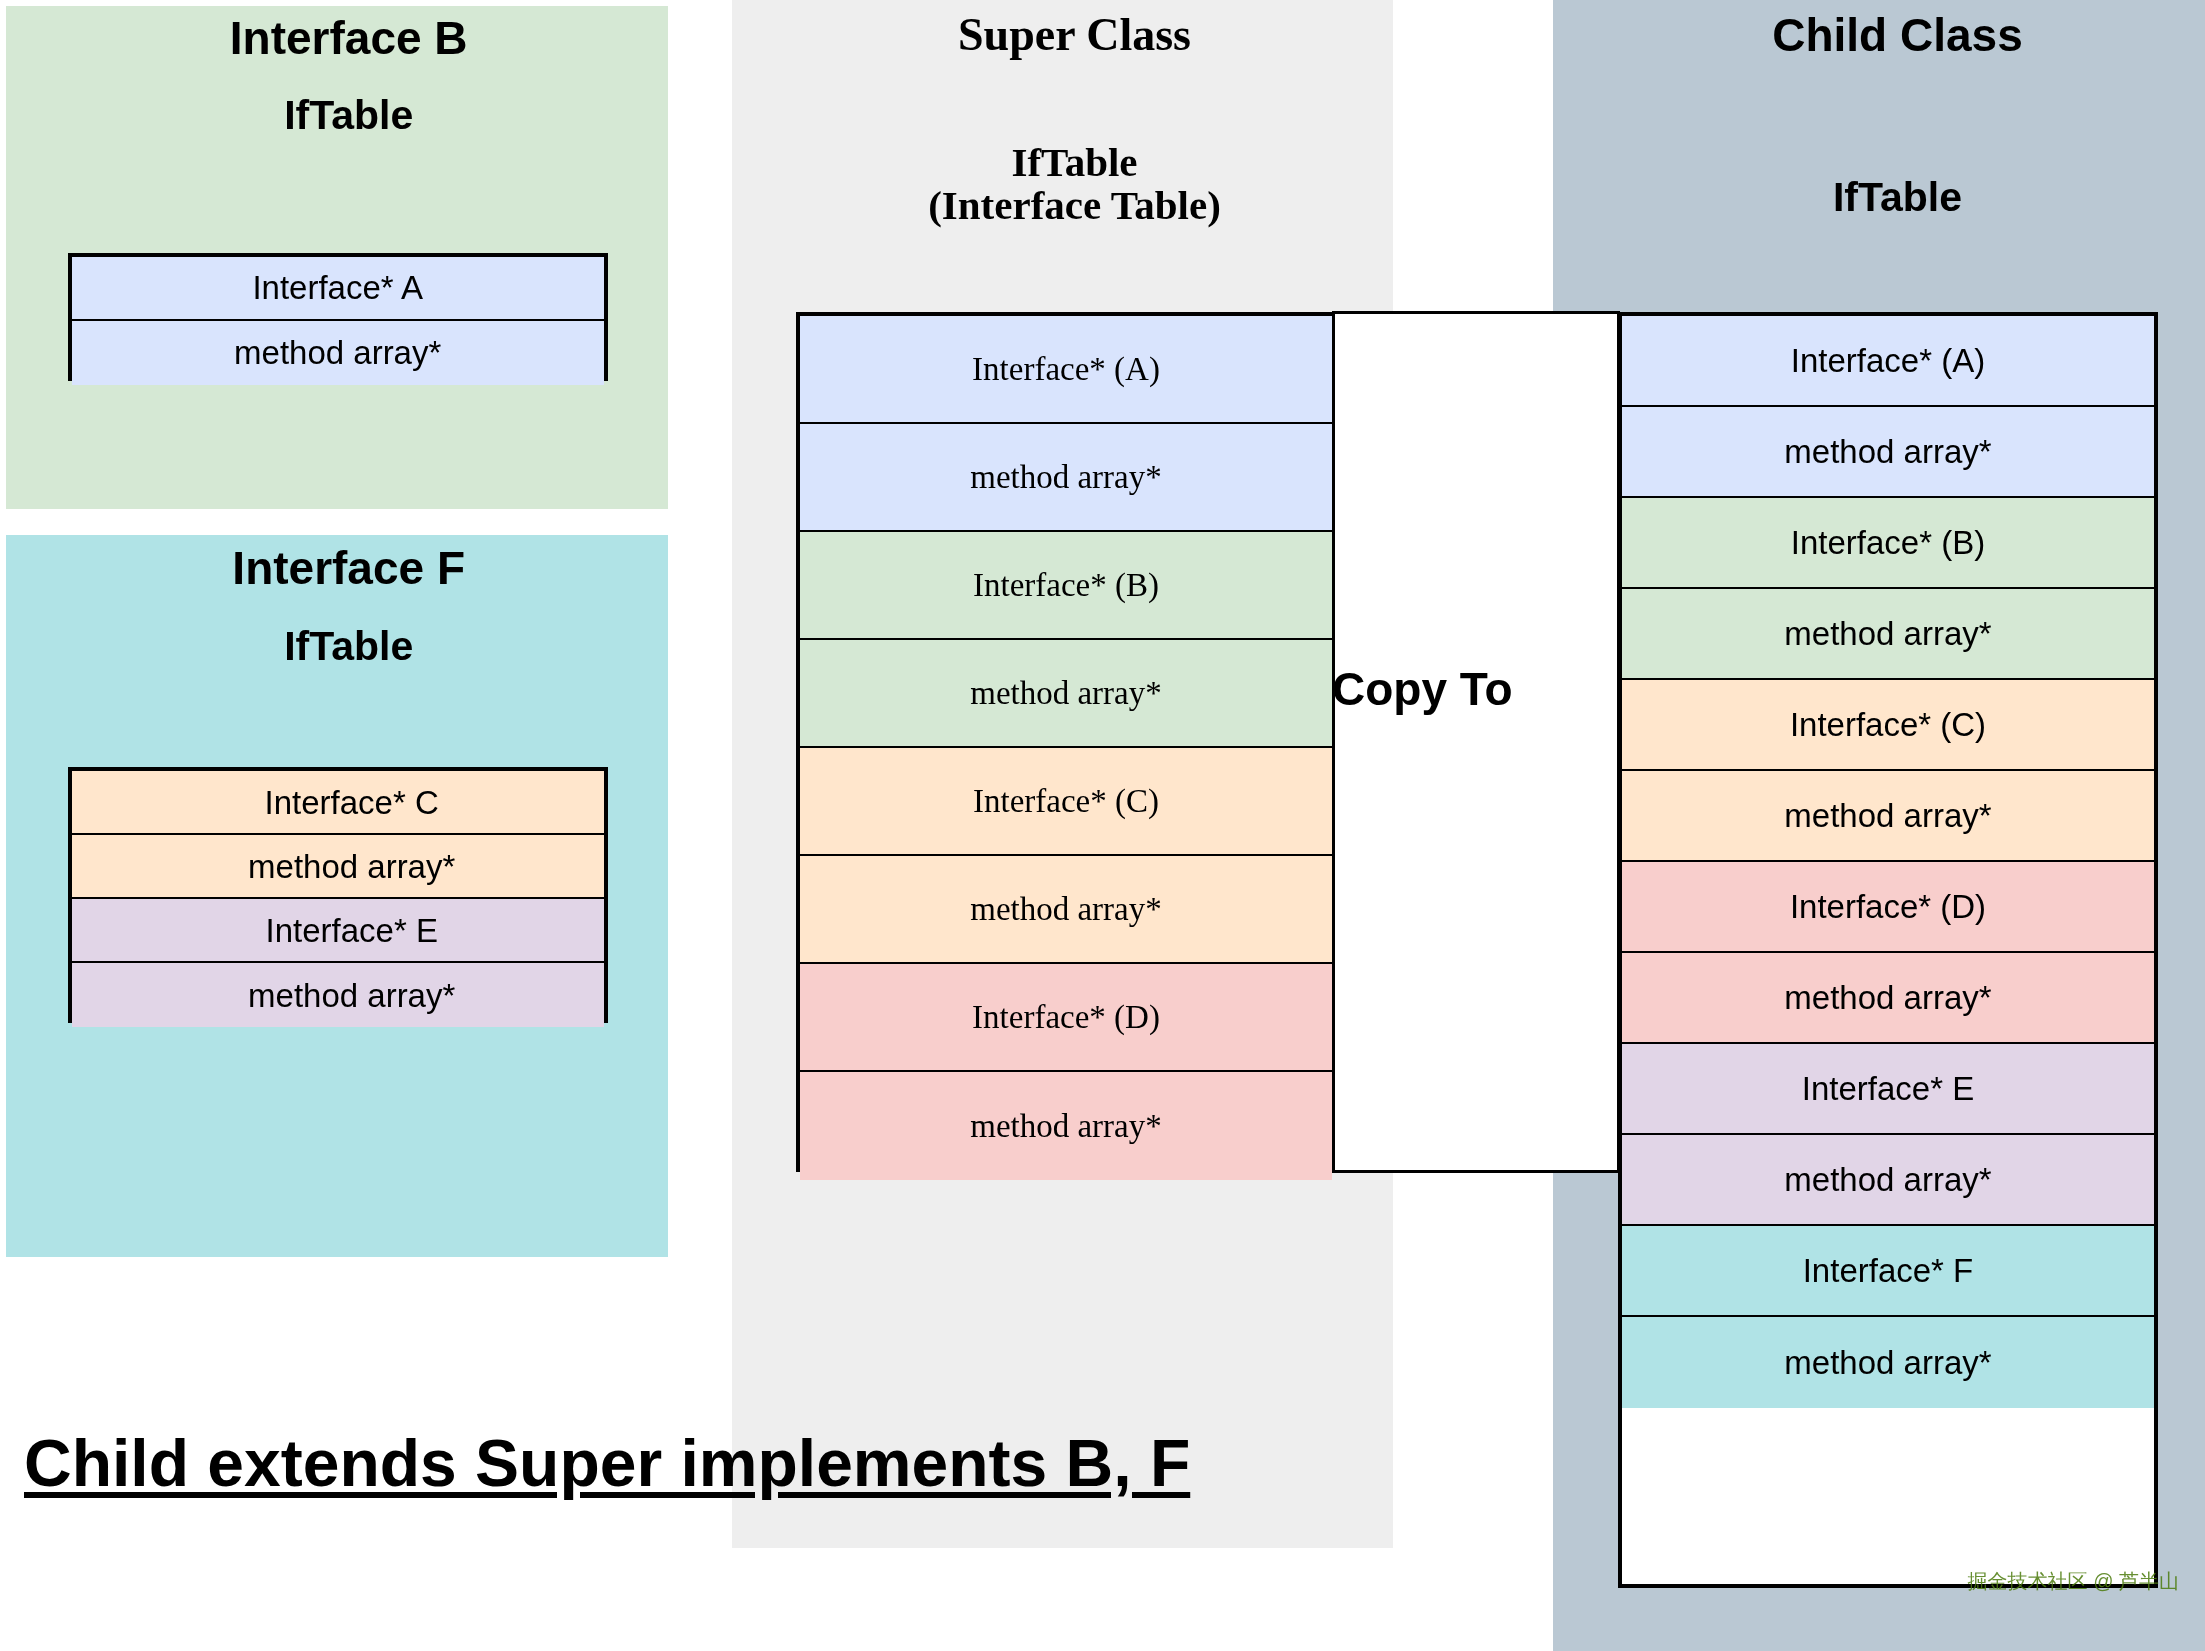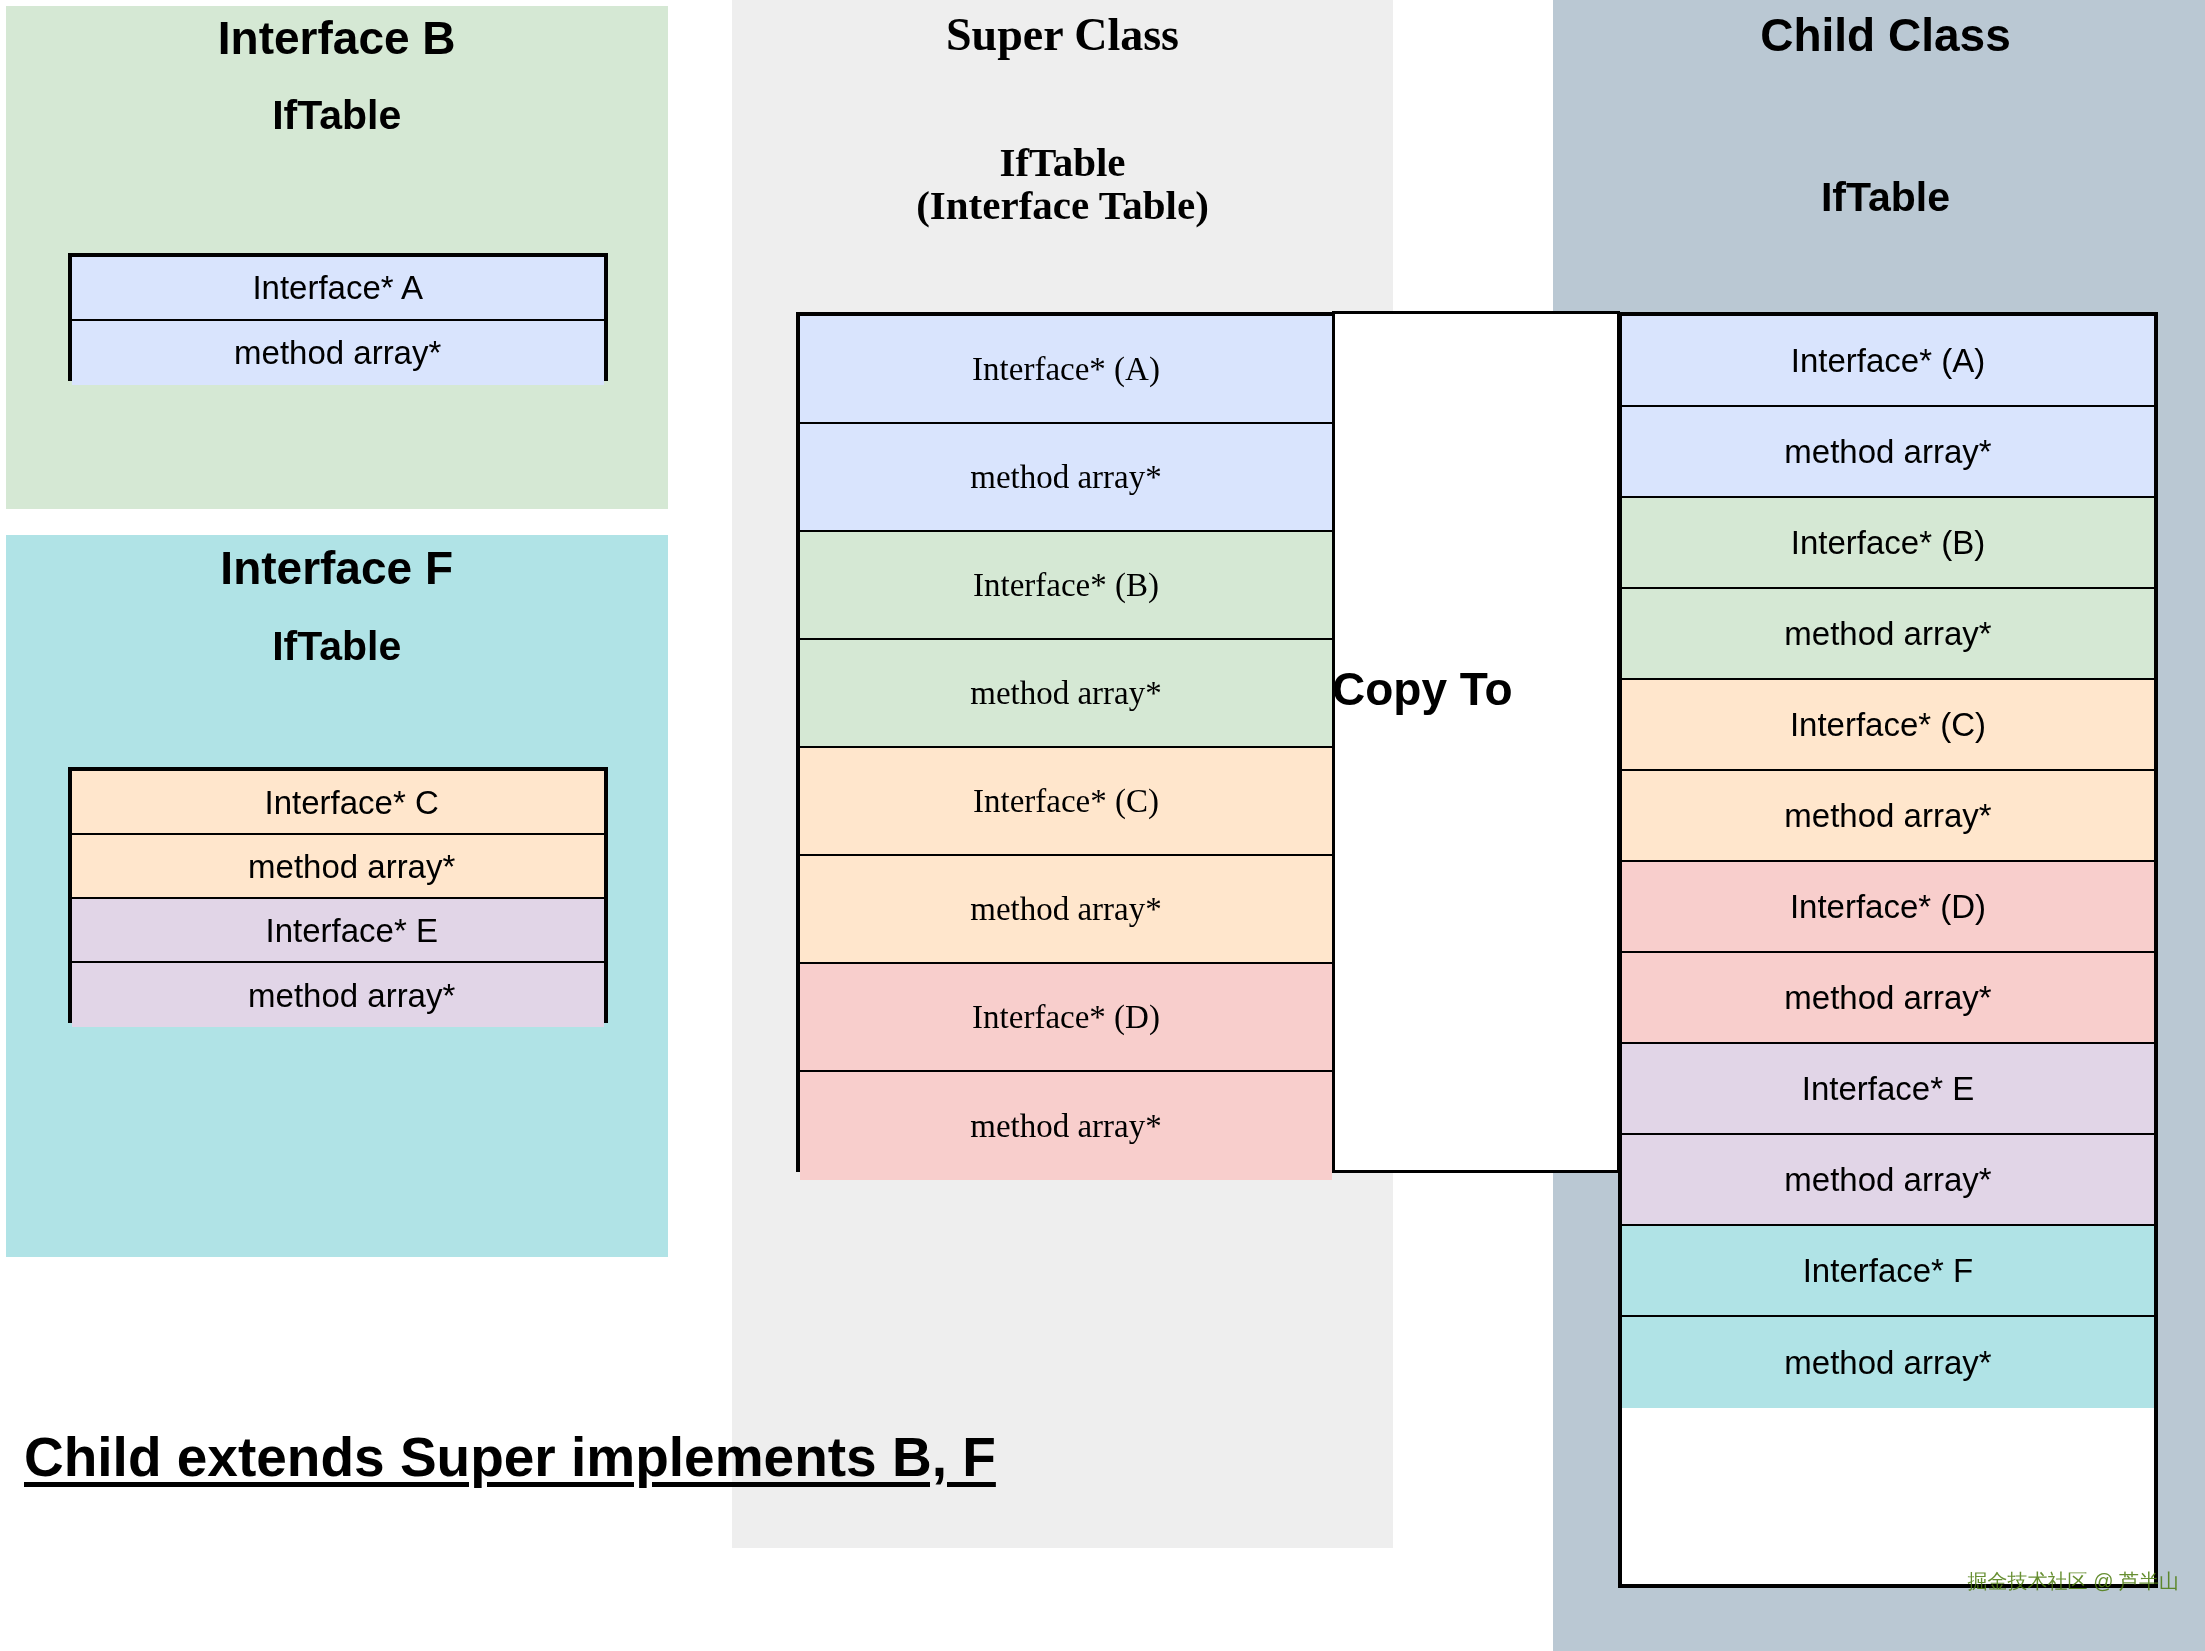--- a/index.html
+++ b/index.html
@@ -15,21 +15,21 @@
   #panel-interface-f{left:5.7px;top:535px;width:662px;height:722px;background:#b0e3e6;}
 
   
   #panel-super-class{left:732px;top:0px;width:661px;height:1548px;background:#eeeeee;font-family:Liberation Serif, serif;}
 
   
   #panel-child-class{left:1553px;top:0px;width:665px;height:1651px;background:#bac8d3;}
 
   .panel-title{
     position:absolute;left:0;width:100%;text-align:center;
-    font-weight:bold;line-height:1.05;white-space:pre-line;
+    font-weight:bold;line-height:1.05;white-space:pre-line;padding-left:12px;
   }
   .t-big{font-size:46px;}
   .t-mid{font-size:41px;}
 
   
   .iftable{position:absolute;box-sizing:border-box;border:4px solid #000000;background:#ffffff;}
   .iftable .row{
     box-sizing:border-box;
     border-bottom:2.6px solid #000000;
     display:flex;align-items:center;justify-content:center;
@@ -59,21 +59,21 @@
   }
   #copy-to-label{
     position:absolute;left:1332px;top:662px;width:288px;
     font-size:46px;font-weight:bold;z-index:7;
     color:#000000;
   }
 
   
   #caption{
     position:absolute;left:24px;top:1425px;
-    font-size:55px;font-weight:bold;text-decoration:underline;
+    font-size:66px;font-weight:bold;text-decoration:underline;
     text-underline-offset:6.2px;white-space:nowrap;z-index:9;
   }
 
   
   #watermark{
     position:absolute;right:39px;top:1568px;
     font-size:20px;color:#4d7c0f;opacity:.85;white-space:nowrap;z-index:9;
   }
 </style>
 </head>

